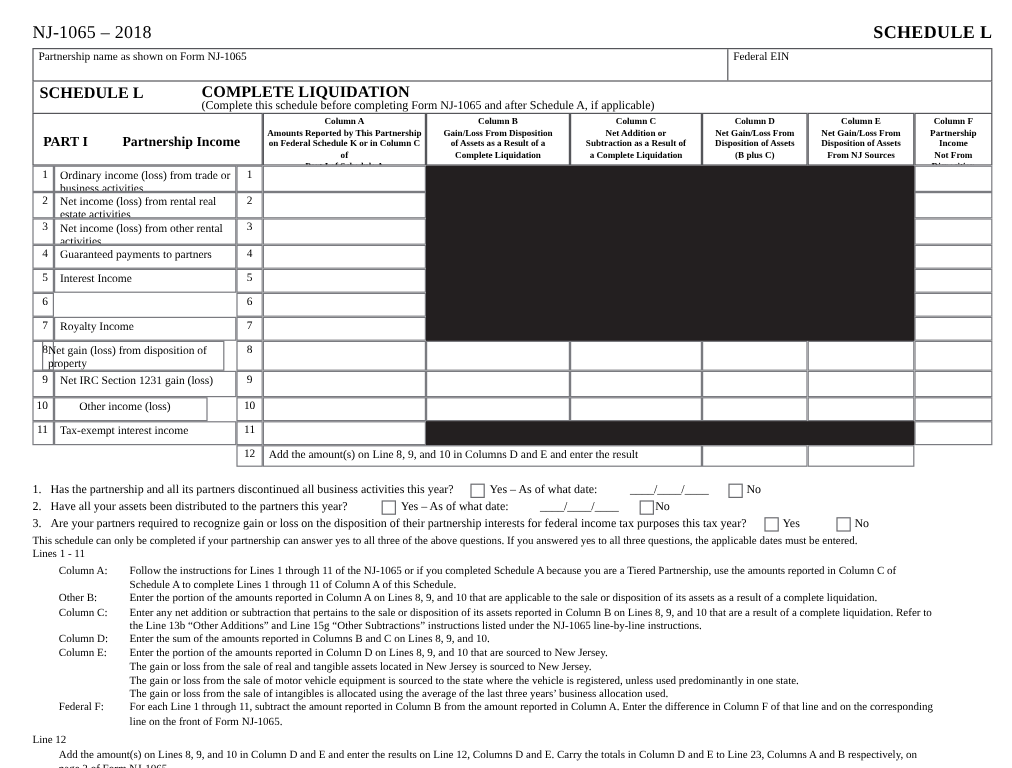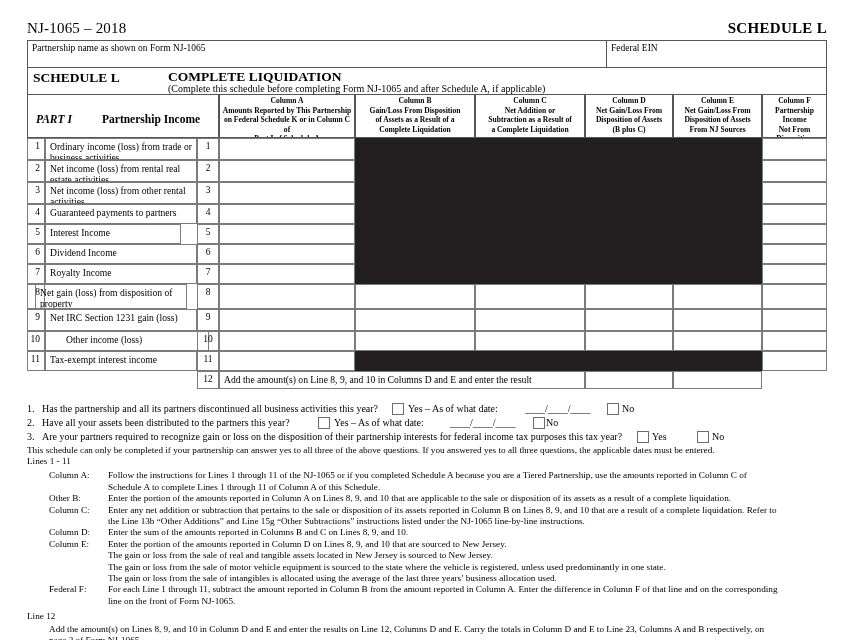--- a/index.html
+++ b/index.html
@@ -118,21 +118,20 @@
     position: absolute;
     box-sizing: border-box;
     border: 1px solid #55565a;
     overflow: hidden;
   }
   .partcell .p1 {
     position: absolute;
     left: 8px; top: 18px;
     font-size: 11.5px;
     font-weight: bold;
-    font-style: italic;
   }
   .partcell .p2 {
     position: absolute;
     left: 74px; top: 18px;
     font-size: 11.5px;
     font-weight: bold;
   }
   .numcell {
     position: absolute;
     box-sizing: border-box;
@@ -298,30 +297,29 @@
       <div class="numcell" style="left: 0px; top: 110px; width: 18px; height: 20px;">4</div>
       <div class="labelcell" style="left: 18px; top: 110px; width: 152px; height: 20px;">Guaranteed payments to partners</div>
       <div class="numcell ctr" style="left: 170px; top: 110px; width: 22px; height: 20px;">4</div>
       <div class="entrycell" style="left: 192px; top: 110px; width: 136px; height: 20px;"></div>
       <div class="entrycell" style="left: 328px; top: 110px; width: 120px; height: 20px;"></div>
       <div class="entrycell" style="left: 448px; top: 110px; width: 110px; height: 20px;"></div>
       <div class="entrycell" style="left: 558px; top: 110px; width: 88px; height: 20px;"></div>
       <div class="entrycell" style="left: 646px; top: 110px; width: 89px; height: 20px;"></div>
       <div class="entrycell" style="left: 735px; top: 110px; width: 65px; height: 20px;"></div>
       <div class="numcell" style="left: 0px; top: 130px; width: 18px; height: 20px;">5</div>
-      <div class="labelcell" style="left: 18px; top: 130px; width: 136px; height: 20px;">Interest Income</div>
+      <div class="labelcell" style="left: 18px; top: 130px; width: 152px; height: 20px;">Interest Income</div>
       <div class="numcell ctr" style="left: 170px; top: 130px; width: 22px; height: 20px;">5</div>
       <div class="entrycell" style="left: 192px; top: 130px; width: 136px; height: 20px;"></div>
       <div class="entrycell" style="left: 328px; top: 130px; width: 120px; height: 20px;"></div>
       <div class="entrycell" style="left: 448px; top: 130px; width: 110px; height: 20px;"></div>
       <div class="entrycell" style="left: 558px; top: 130px; width: 88px; height: 20px;"></div>
       <div class="entrycell" style="left: 646px; top: 130px; width: 89px; height: 20px;"></div>
       <div class="entrycell" style="left: 735px; top: 130px; width: 65px; height: 20px;"></div>
       <div class="numcell" style="left: 0px; top: 150px; width: 18px; height: 20px;">6</div>
-      <div class="labelcell" style="left: 18px; top: 150px; width: 152px; height: 20px;">Dividend Income</div>
       <div class="numcell ctr" style="left: 170px; top: 150px; width: 22px; height: 20px;">6</div>
       <div class="entrycell" style="left: 192px; top: 150px; width: 136px; height: 20px;"></div>
       <div class="entrycell" style="left: 328px; top: 150px; width: 120px; height: 20px;"></div>
       <div class="entrycell" style="left: 448px; top: 150px; width: 110px; height: 20px;"></div>
       <div class="entrycell" style="left: 558px; top: 150px; width: 88px; height: 20px;"></div>
       <div class="entrycell" style="left: 646px; top: 150px; width: 89px; height: 20px;"></div>
       <div class="entrycell" style="left: 735px; top: 150px; width: 65px; height: 20px;"></div>
       <div class="numcell" style="left: 0px; top: 170px; width: 18px; height: 20px;">7</div>
       <div class="labelcell" style="left: 18px; top: 170px; width: 152px; height: 20px;">Royalty Income</div>
       <div class="numcell ctr" style="left: 170px; top: 170px; width: 22px; height: 20px;">7</div>
@@ -343,21 +341,21 @@
       <div class="numcell" style="left: 0px; top: 215px; width: 18px; height: 22px;">9</div>
       <div class="labelcell" style="left: 18px; top: 215px; width: 152px; height: 22px;">Net IRC Section 1231 gain (loss)</div>
       <div class="numcell ctr" style="left: 170px; top: 215px; width: 22px; height: 22px;">9</div>
       <div class="entrycell" style="left: 192px; top: 215px; width: 136px; height: 22px;"></div>
       <div class="entrycell" style="left: 328px; top: 215px; width: 120px; height: 22px;"></div>
       <div class="entrycell" style="left: 448px; top: 215px; width: 110px; height: 22px;"></div>
       <div class="entrycell" style="left: 558px; top: 215px; width: 88px; height: 22px;"></div>
       <div class="entrycell" style="left: 646px; top: 215px; width: 89px; height: 22px;"></div>
       <div class="entrycell" style="left: 735px; top: 215px; width: 65px; height: 22px;"></div>
       <div class="numcell" style="left: 0px; top: 237px; width: 18px; height: 20px;">10</div>
-      <div class="labelcell" style="left: 18px; top: 237px; width: 164px; height: 20px; padding-left: 20px;">Other income (loss)</div>
+      <div class="labelcell" style="left: 18px; top: 237px; width: 128px; height: 20px; padding-left: 20px;">Other income (loss)</div>
       <div class="numcell ctr" style="left: 170px; top: 237px; width: 22px; height: 20px;">10</div>
       <div class="entrycell" style="left: 192px; top: 237px; width: 136px; height: 20px;"></div>
       <div class="entrycell" style="left: 328px; top: 237px; width: 120px; height: 20px;"></div>
       <div class="entrycell" style="left: 448px; top: 237px; width: 110px; height: 20px;"></div>
       <div class="entrycell" style="left: 558px; top: 237px; width: 88px; height: 20px;"></div>
       <div class="entrycell" style="left: 646px; top: 237px; width: 89px; height: 20px;"></div>
       <div class="entrycell" style="left: 735px; top: 237px; width: 65px; height: 20px;"></div>
       <div class="numcell" style="left: 0px; top: 257px; width: 18px; height: 20px;">11</div>
       <div class="labelcell" style="left: 18px; top: 257px; width: 152px; height: 20px;">Tax-exempt interest income</div>
       <div class="numcell ctr" style="left: 170px; top: 257px; width: 22px; height: 20px;">11</div>

